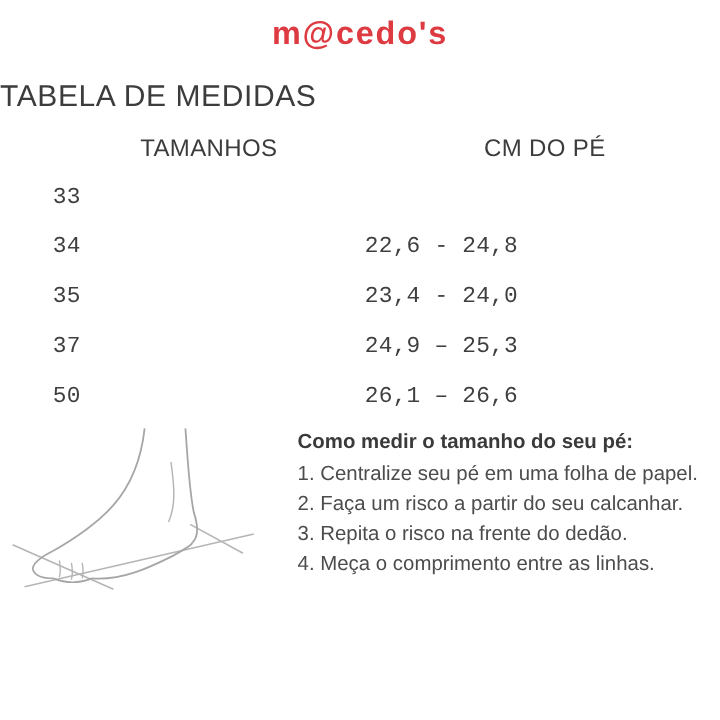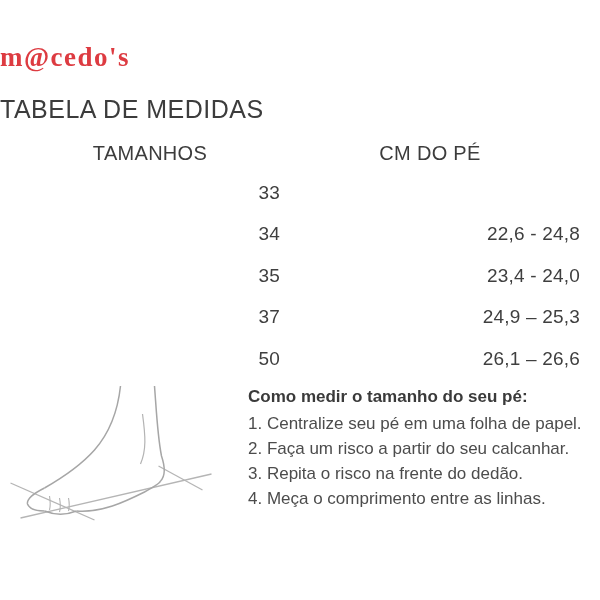--- a/index.html
+++ b/index.html
@@ -2,36 +2,36 @@
 <html><head>
 <meta charset="utf-8">
 <style>
   html,body{margin:0;padding:0;background:#ffffff;}
   .page{
     width:600px;height:600px;overflow:hidden;position:relative;
     background:#ffffff;
     font-family:"Liberation Sans", sans-serif;
     -webkit-font-smoothing:antialiased;
   }
-  .logo-row{padding-top:42px;text-align:left;font-family:Liberation Serif, serif;}
+  .logo-row{padding-top:13px;text-align:center;}
   .logo{
     display:inline-block;
     font-size:27px;font-weight:800;color:#dd3b41;
     letter-spacing:1.5px;
   }
   .title{
     margin:22px 0 0 0;text-align:left;
     font-size:25px;font-weight:400;color:#3c3c3c;letter-spacing:0.5px;
   }
-  .size-table{margin-top:18px;padding-left:20px;}
+  .size-table{margin-top:18px;padding-left:44px;}
   .thead,.tr{display:grid;grid-template-columns:260px 300px;}
   .th{font-size:20px;font-weight:400;color:#3c3c3c;text-align:center;letter-spacing:0.3px;}
   .rows{margin-top:7px;}
   .tr{height:41.5px;align-items:center;}
-  .td{font-size:19px;color:#3f3f3f;text-align:right;letter-spacing:0.2px;}
+  .td{font-size:19px;color:#3f3f3f;text-align:left;letter-spacing:0.2px;font-family:Liberation Mono, monospace;}
   .bottom{display:flex;margin-top:4px;}
   .foot-art{width:248px;height:140px;flex:0 0 auto;}
   .foot-art svg{display:block;}
   .instructions{flex:1;padding-top:2px;padding-right:4px;}
   .instr-heading{font-size:17px;font-weight:700;color:#3a3a3a;margin-bottom:4px;line-height:21px;}
   .instr-step{font-size:17px;color:#4c4c4c;line-height:25px;white-space:nowrap;}
 </style>
 </head>
 <body>
 

